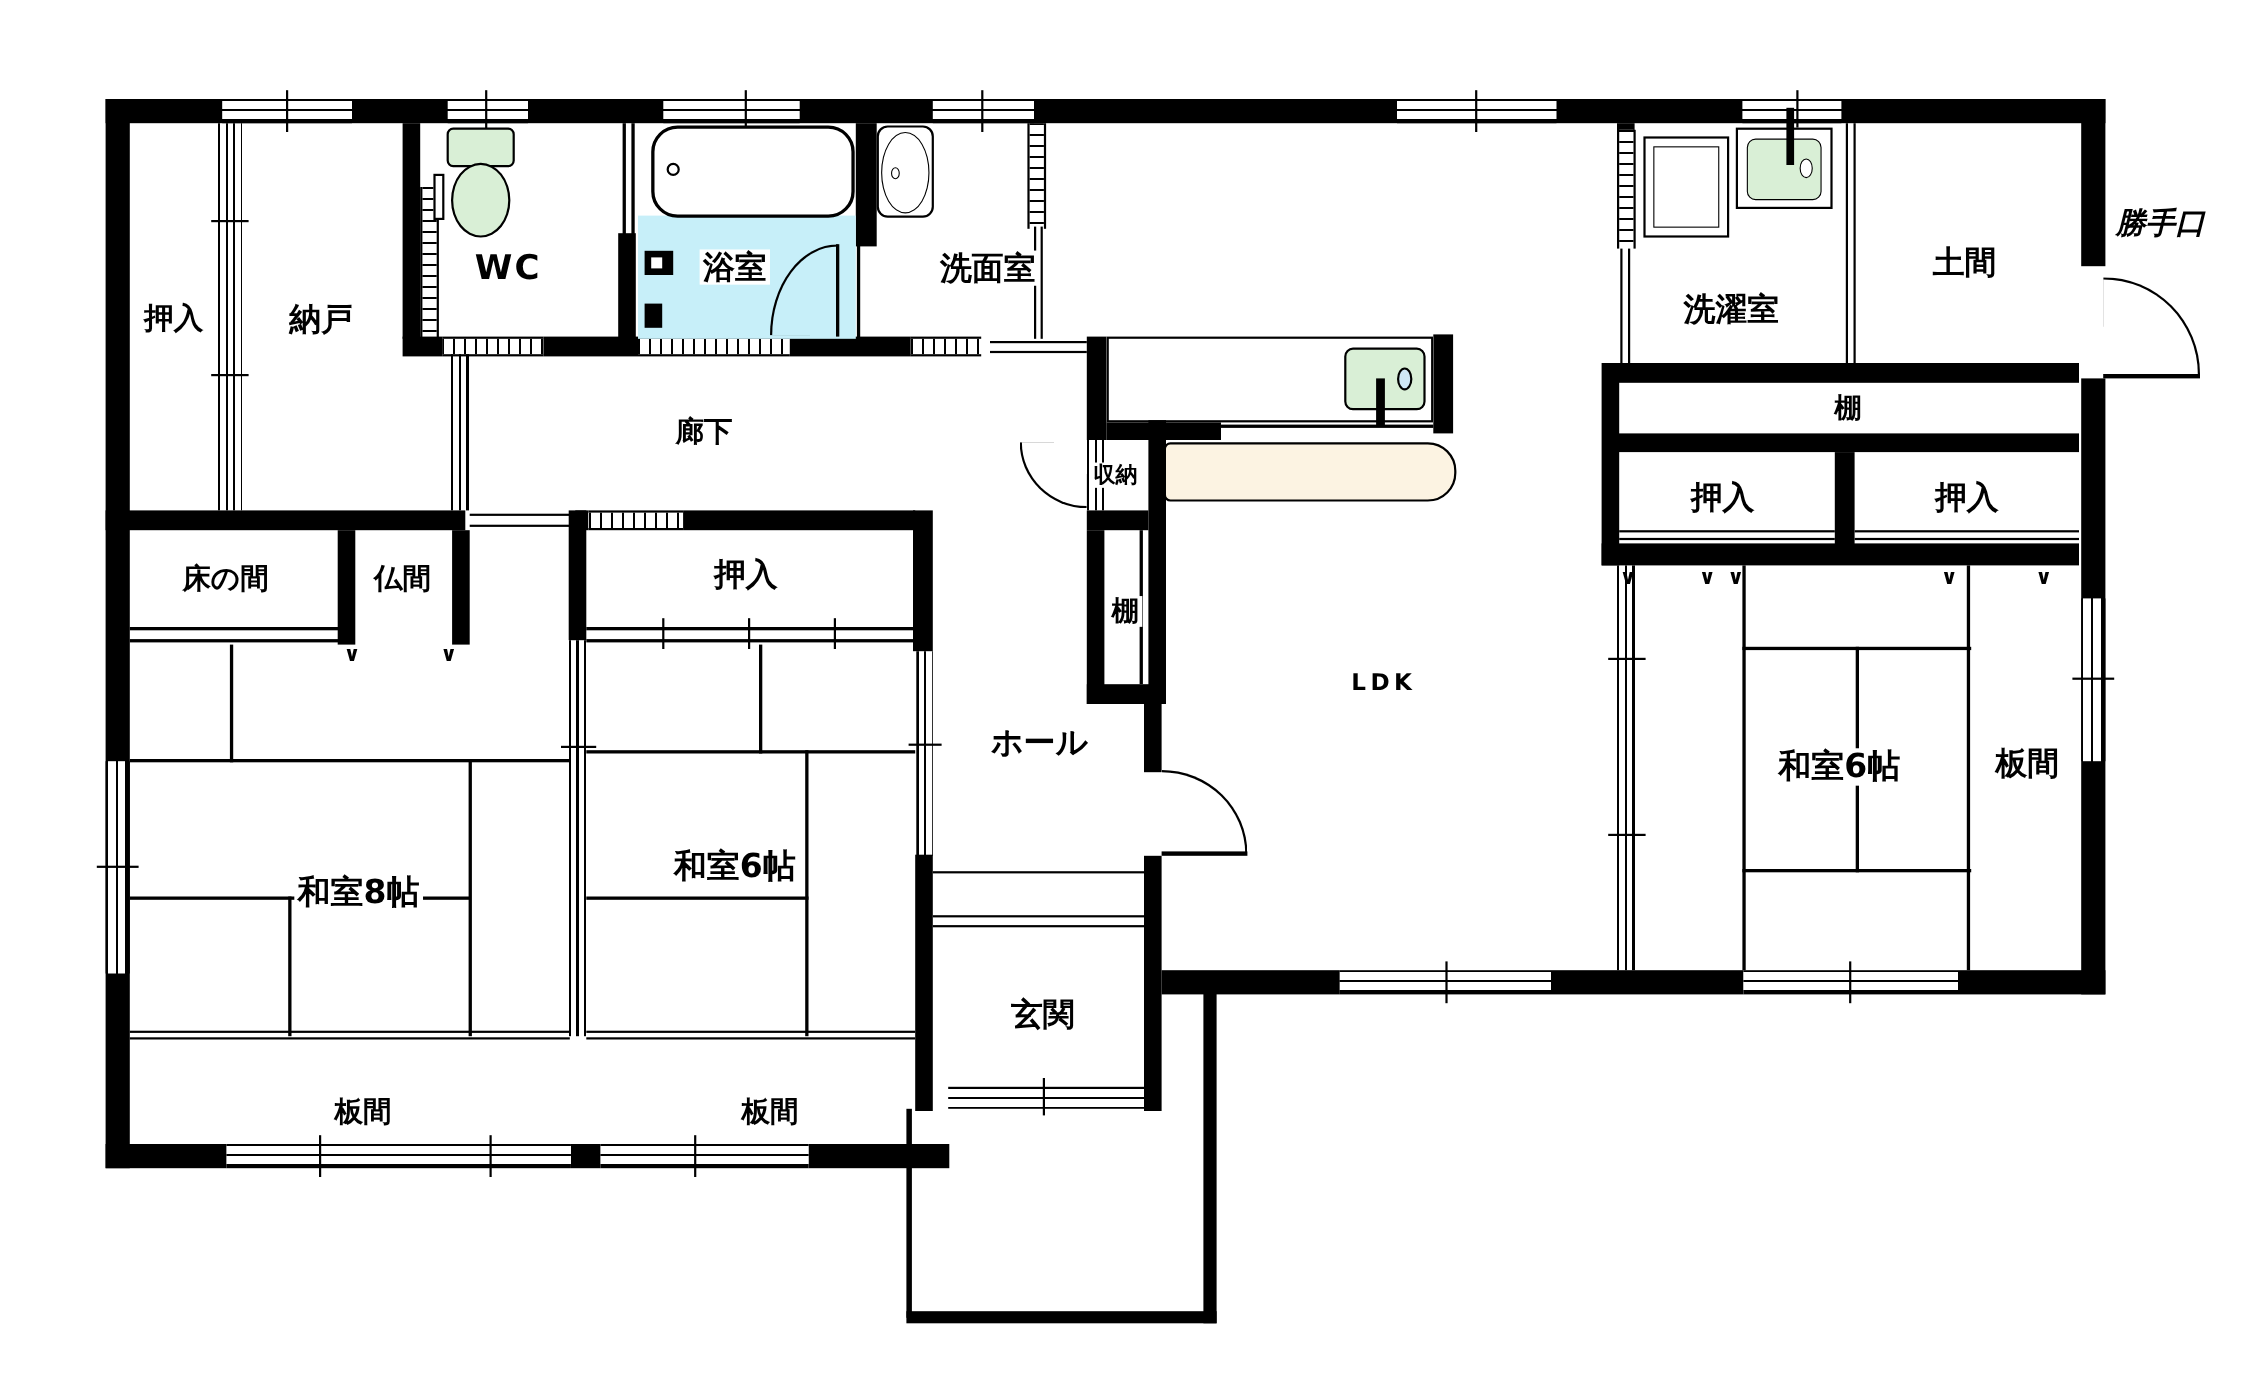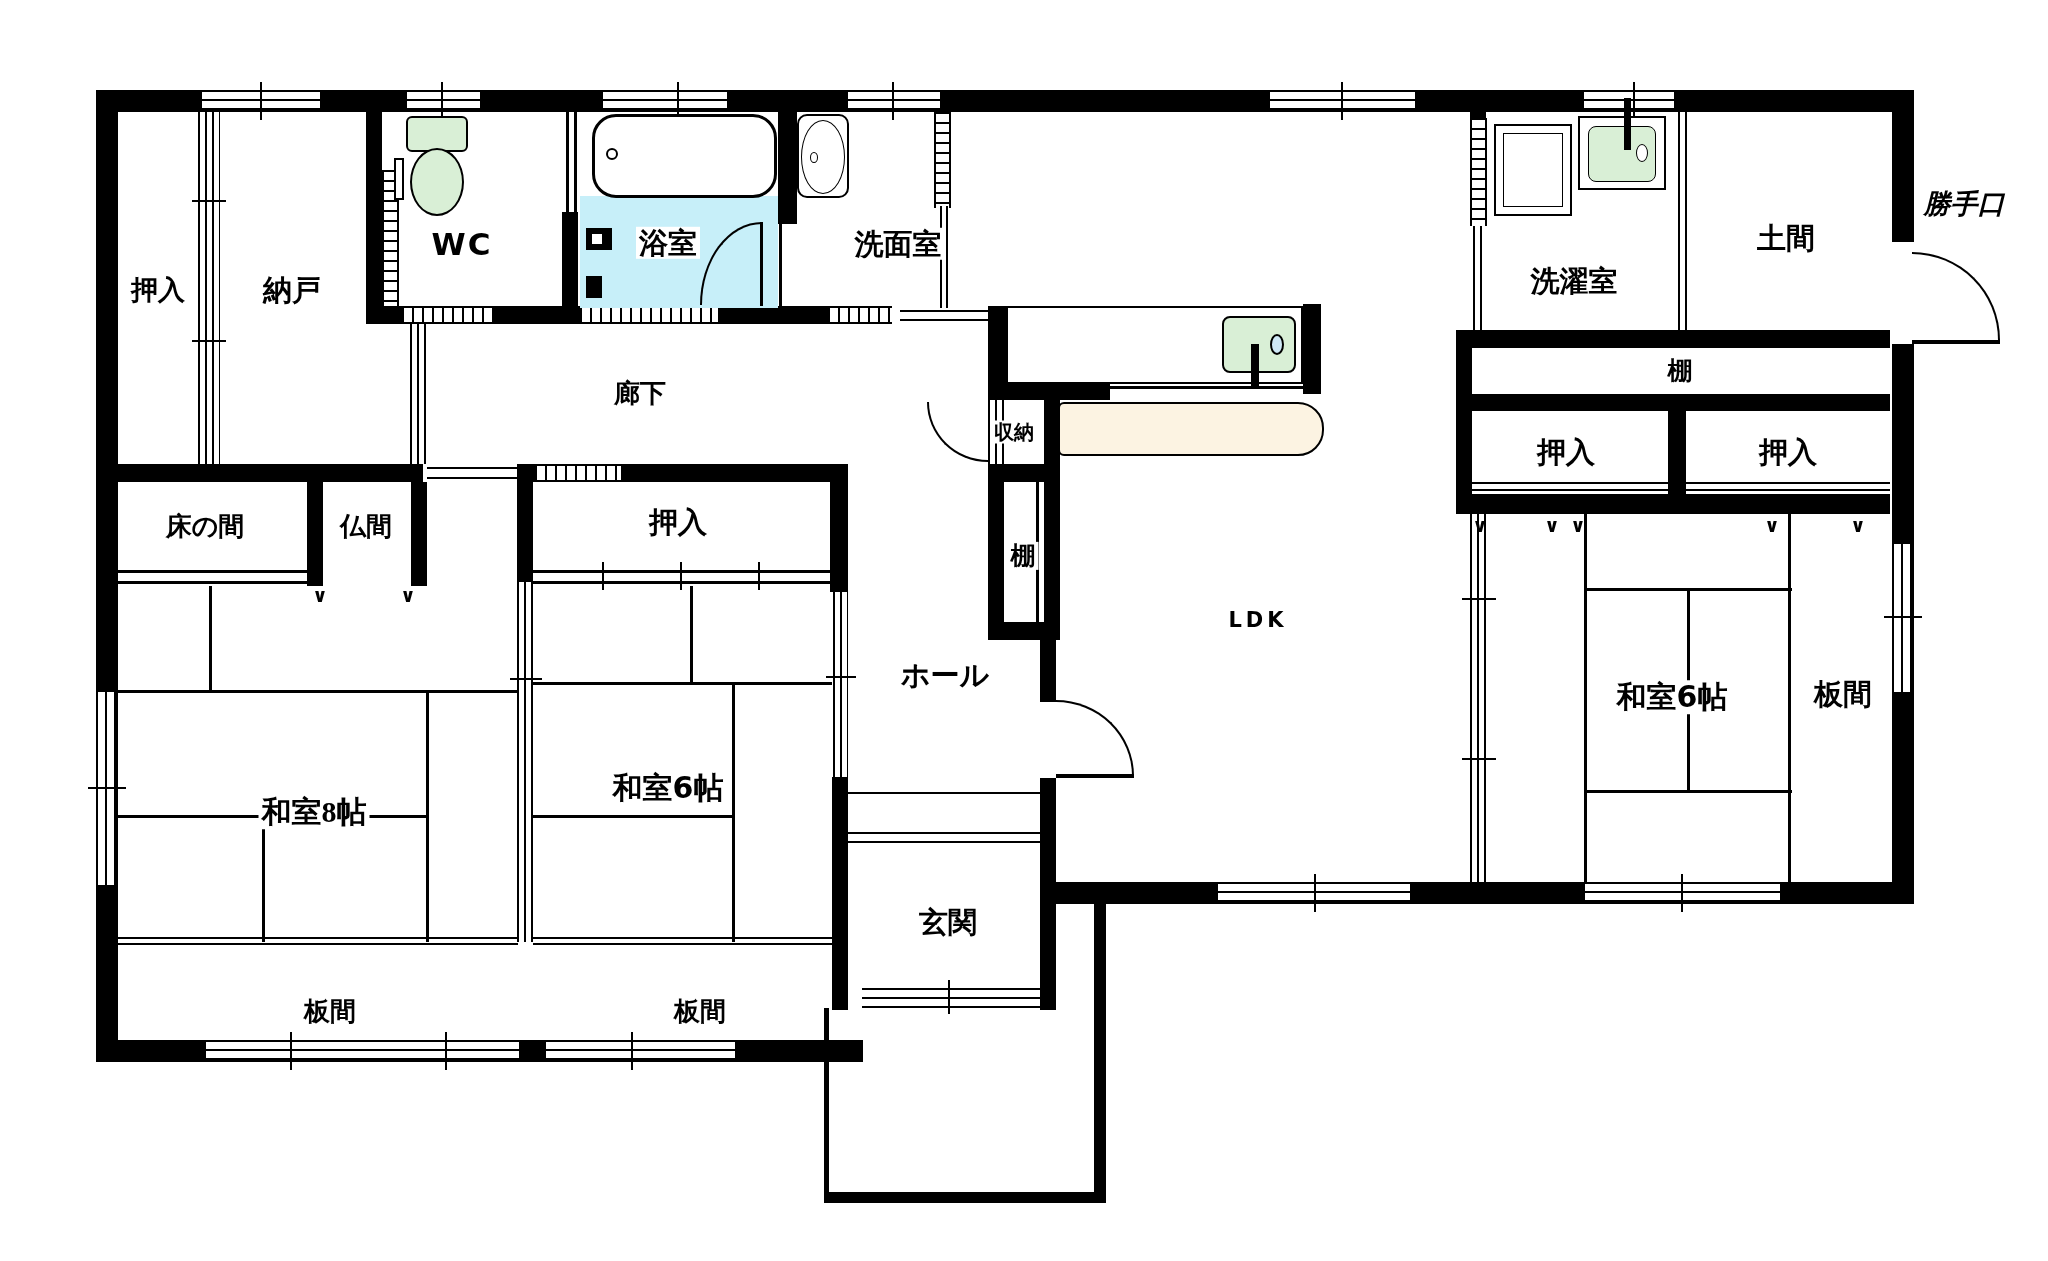--- a/index.html
+++ b/index.html
@@ -230,21 +230,21 @@
       <div class="lbl" style="left: 1964px; top: 204px; font-size: 27px; font-style: italic;">勝手口</div>
       <div class="lbl" style="left: 1680px; top: 371px; font-size: 25px;">棚</div>
       <div class="lbl" style="left: 1566px; top: 452px; font-size: 29px;">押入</div>
       <div class="lbl" style="left: 1788px; top: 452px; font-size: 29px;">押入</div>
       <div class="lbl" style="left: 640px; top: 394px; font-size: 26px;">廊下</div>
       <div class="lbl" style="left: 1014px; top: 432px; font-size: 20px;">収納</div>
       <div class="lbl" style="left: 1023px; top: 556px; font-size: 25px;">棚</div>
       <div class="lbl" style="left: 205px; top: 527px; font-size: 26px;">床の間</div>
       <div class="lbl" style="left: 366px; top: 527px; font-size: 26px;">仏間</div>
       <div class="lbl" style="left: 678px; top: 522px; font-size: 29px;">押入</div>
-      <div class="lbl" style="left: 314px; top: 812px; font-size: 30px; font-family: Liberation Serif, serif;">和室8帖</div>
+      <div class="lbl" style="left: 326px; top: 812px; font-size: 30px;">和室8帖</div>
       <div class="lbl" style="left: 668px; top: 788px; font-size: 30px;">和室6帖</div>
       <div class="lbl" style="left: 1672px; top: 697px; font-size: 30px;">和室6帖</div>
       <div class="lbl" style="left: 330px; top: 1012px; font-size: 26px;">板間</div>
       <div class="lbl" style="left: 700px; top: 1012px; font-size: 26px;">板間</div>
       <div class="lbl" style="left: 1843px; top: 694px; font-size: 29px;">板間</div>
       <div class="lbl" style="left: 945px; top: 675px; font-size: 29px;">ホール</div>
       <div class="lbl" style="left: 948px; top: 922px; font-size: 29px;">玄関</div>
       <div class="lbl" style="left: 1258px; top: 620px; font-size: 21px; letter-spacing: 4px;">LDK</div>
     </div>
 </div>

